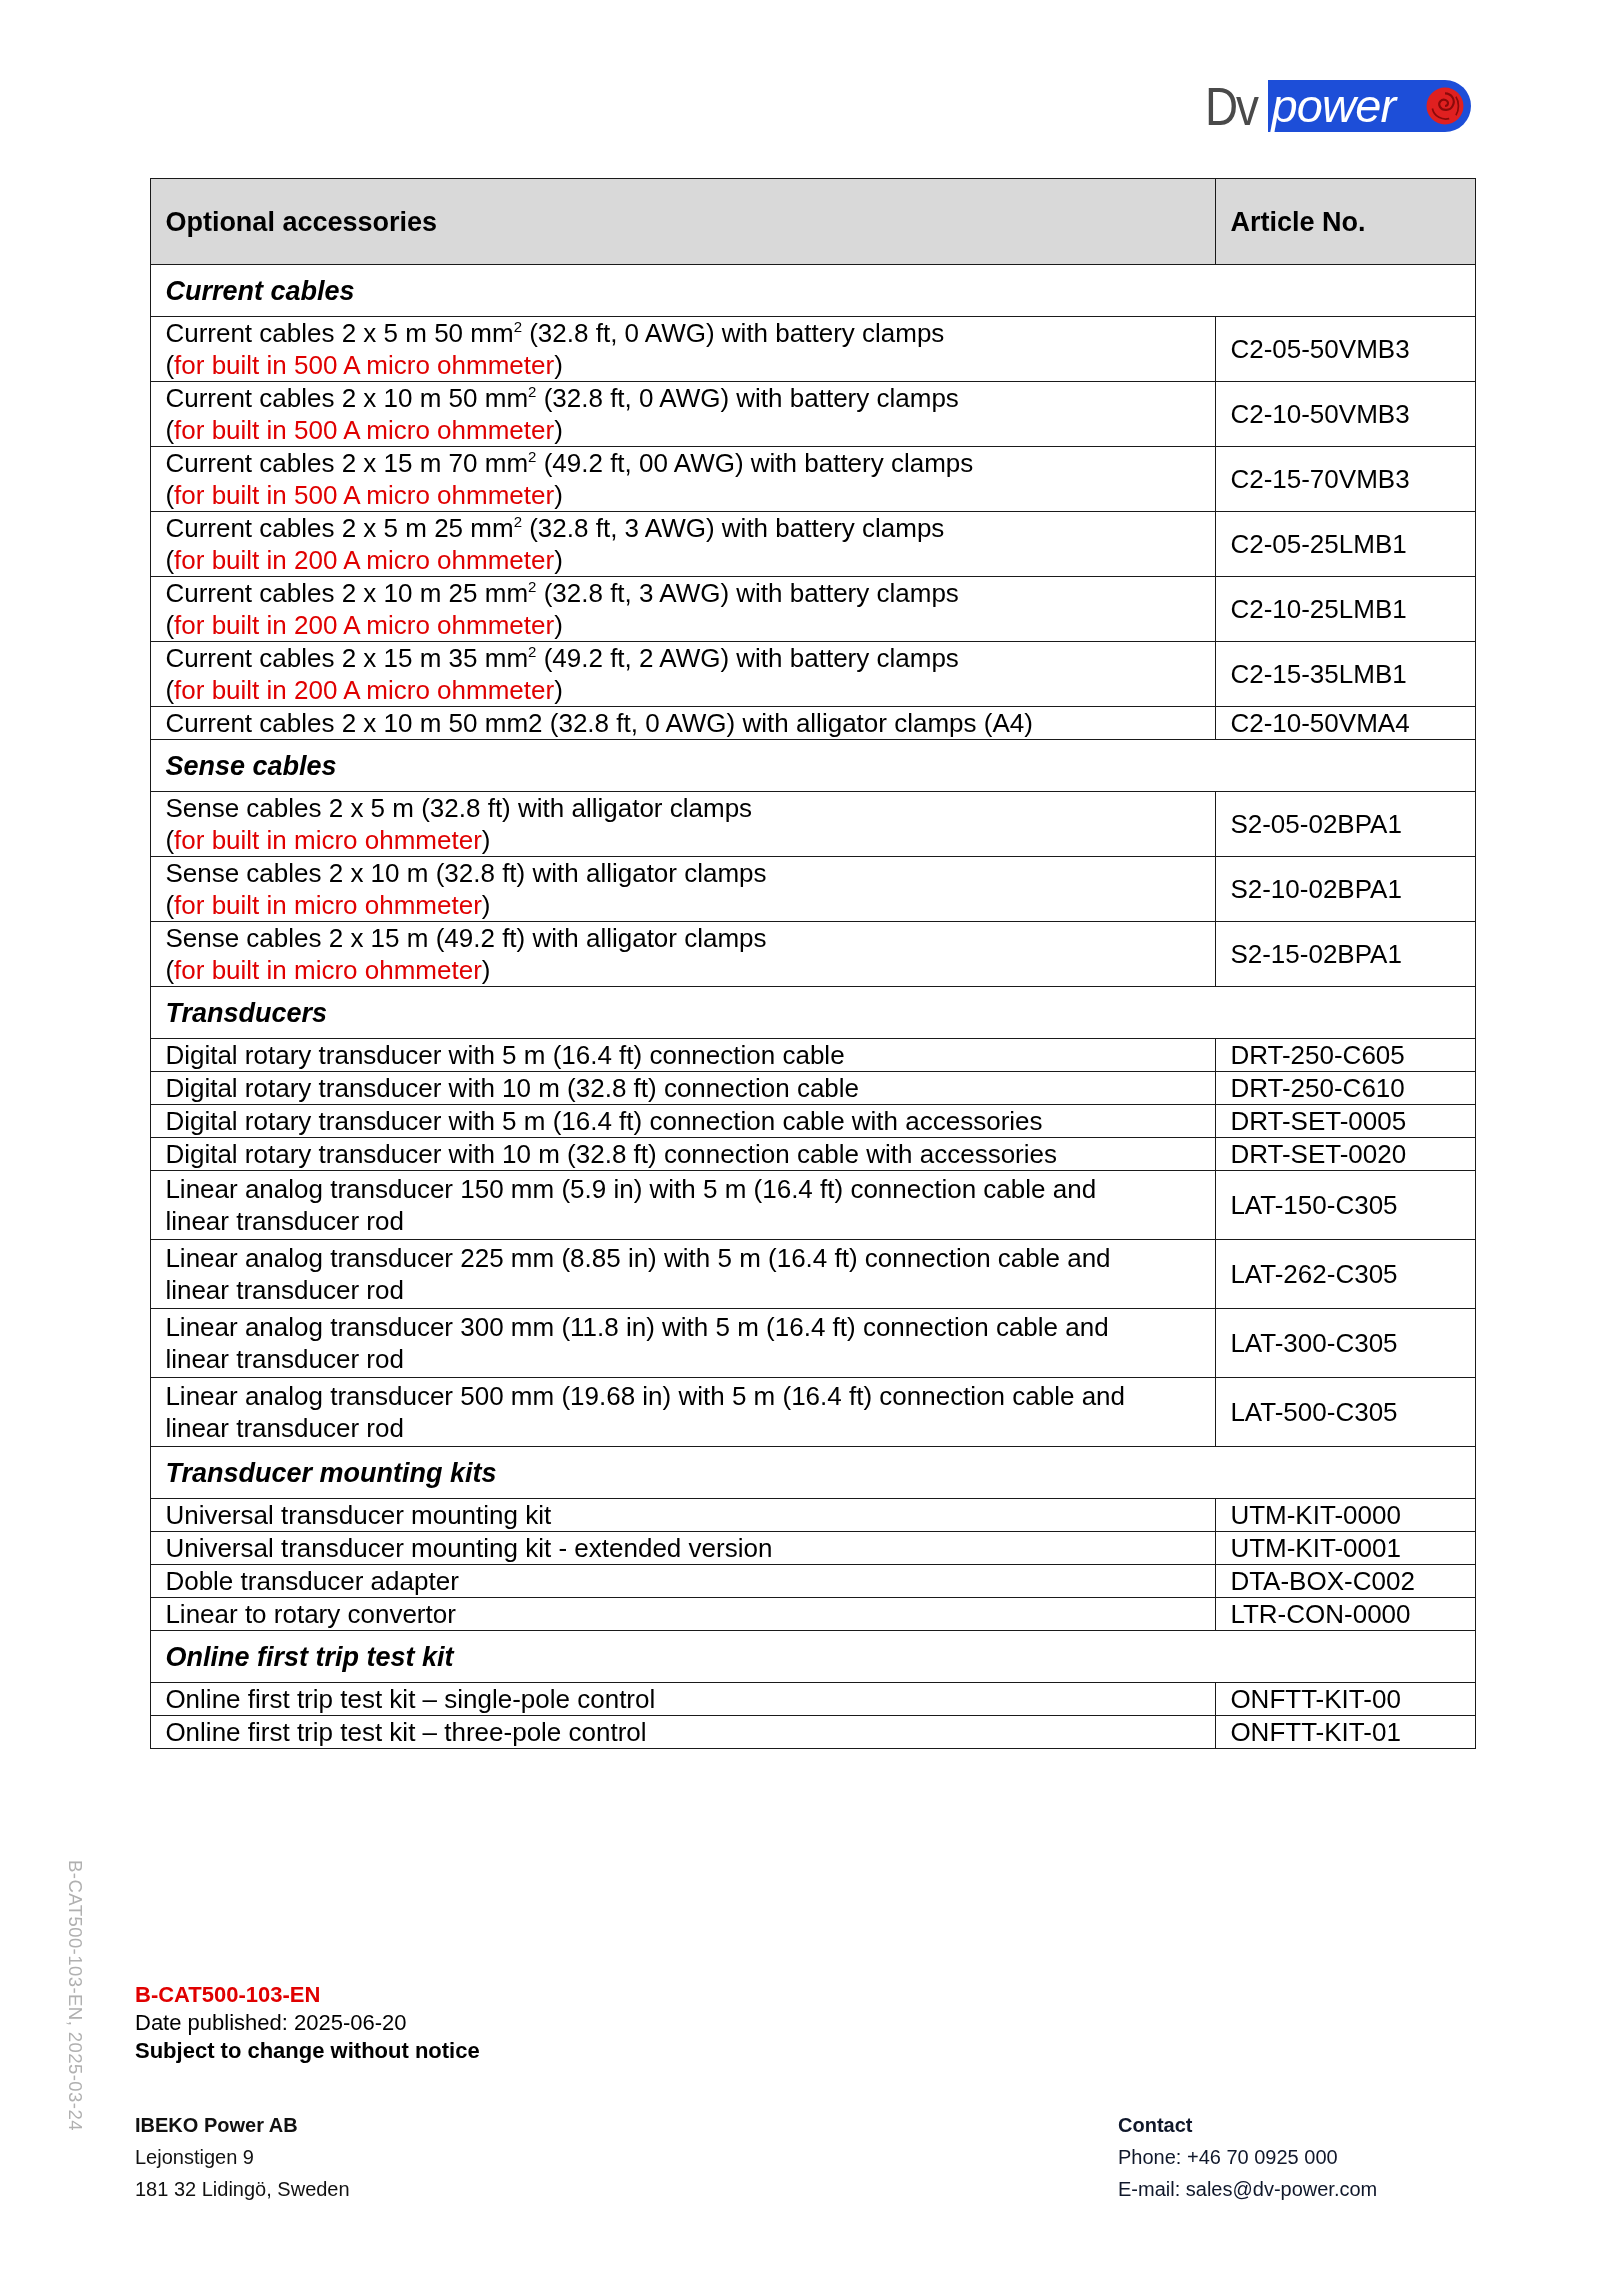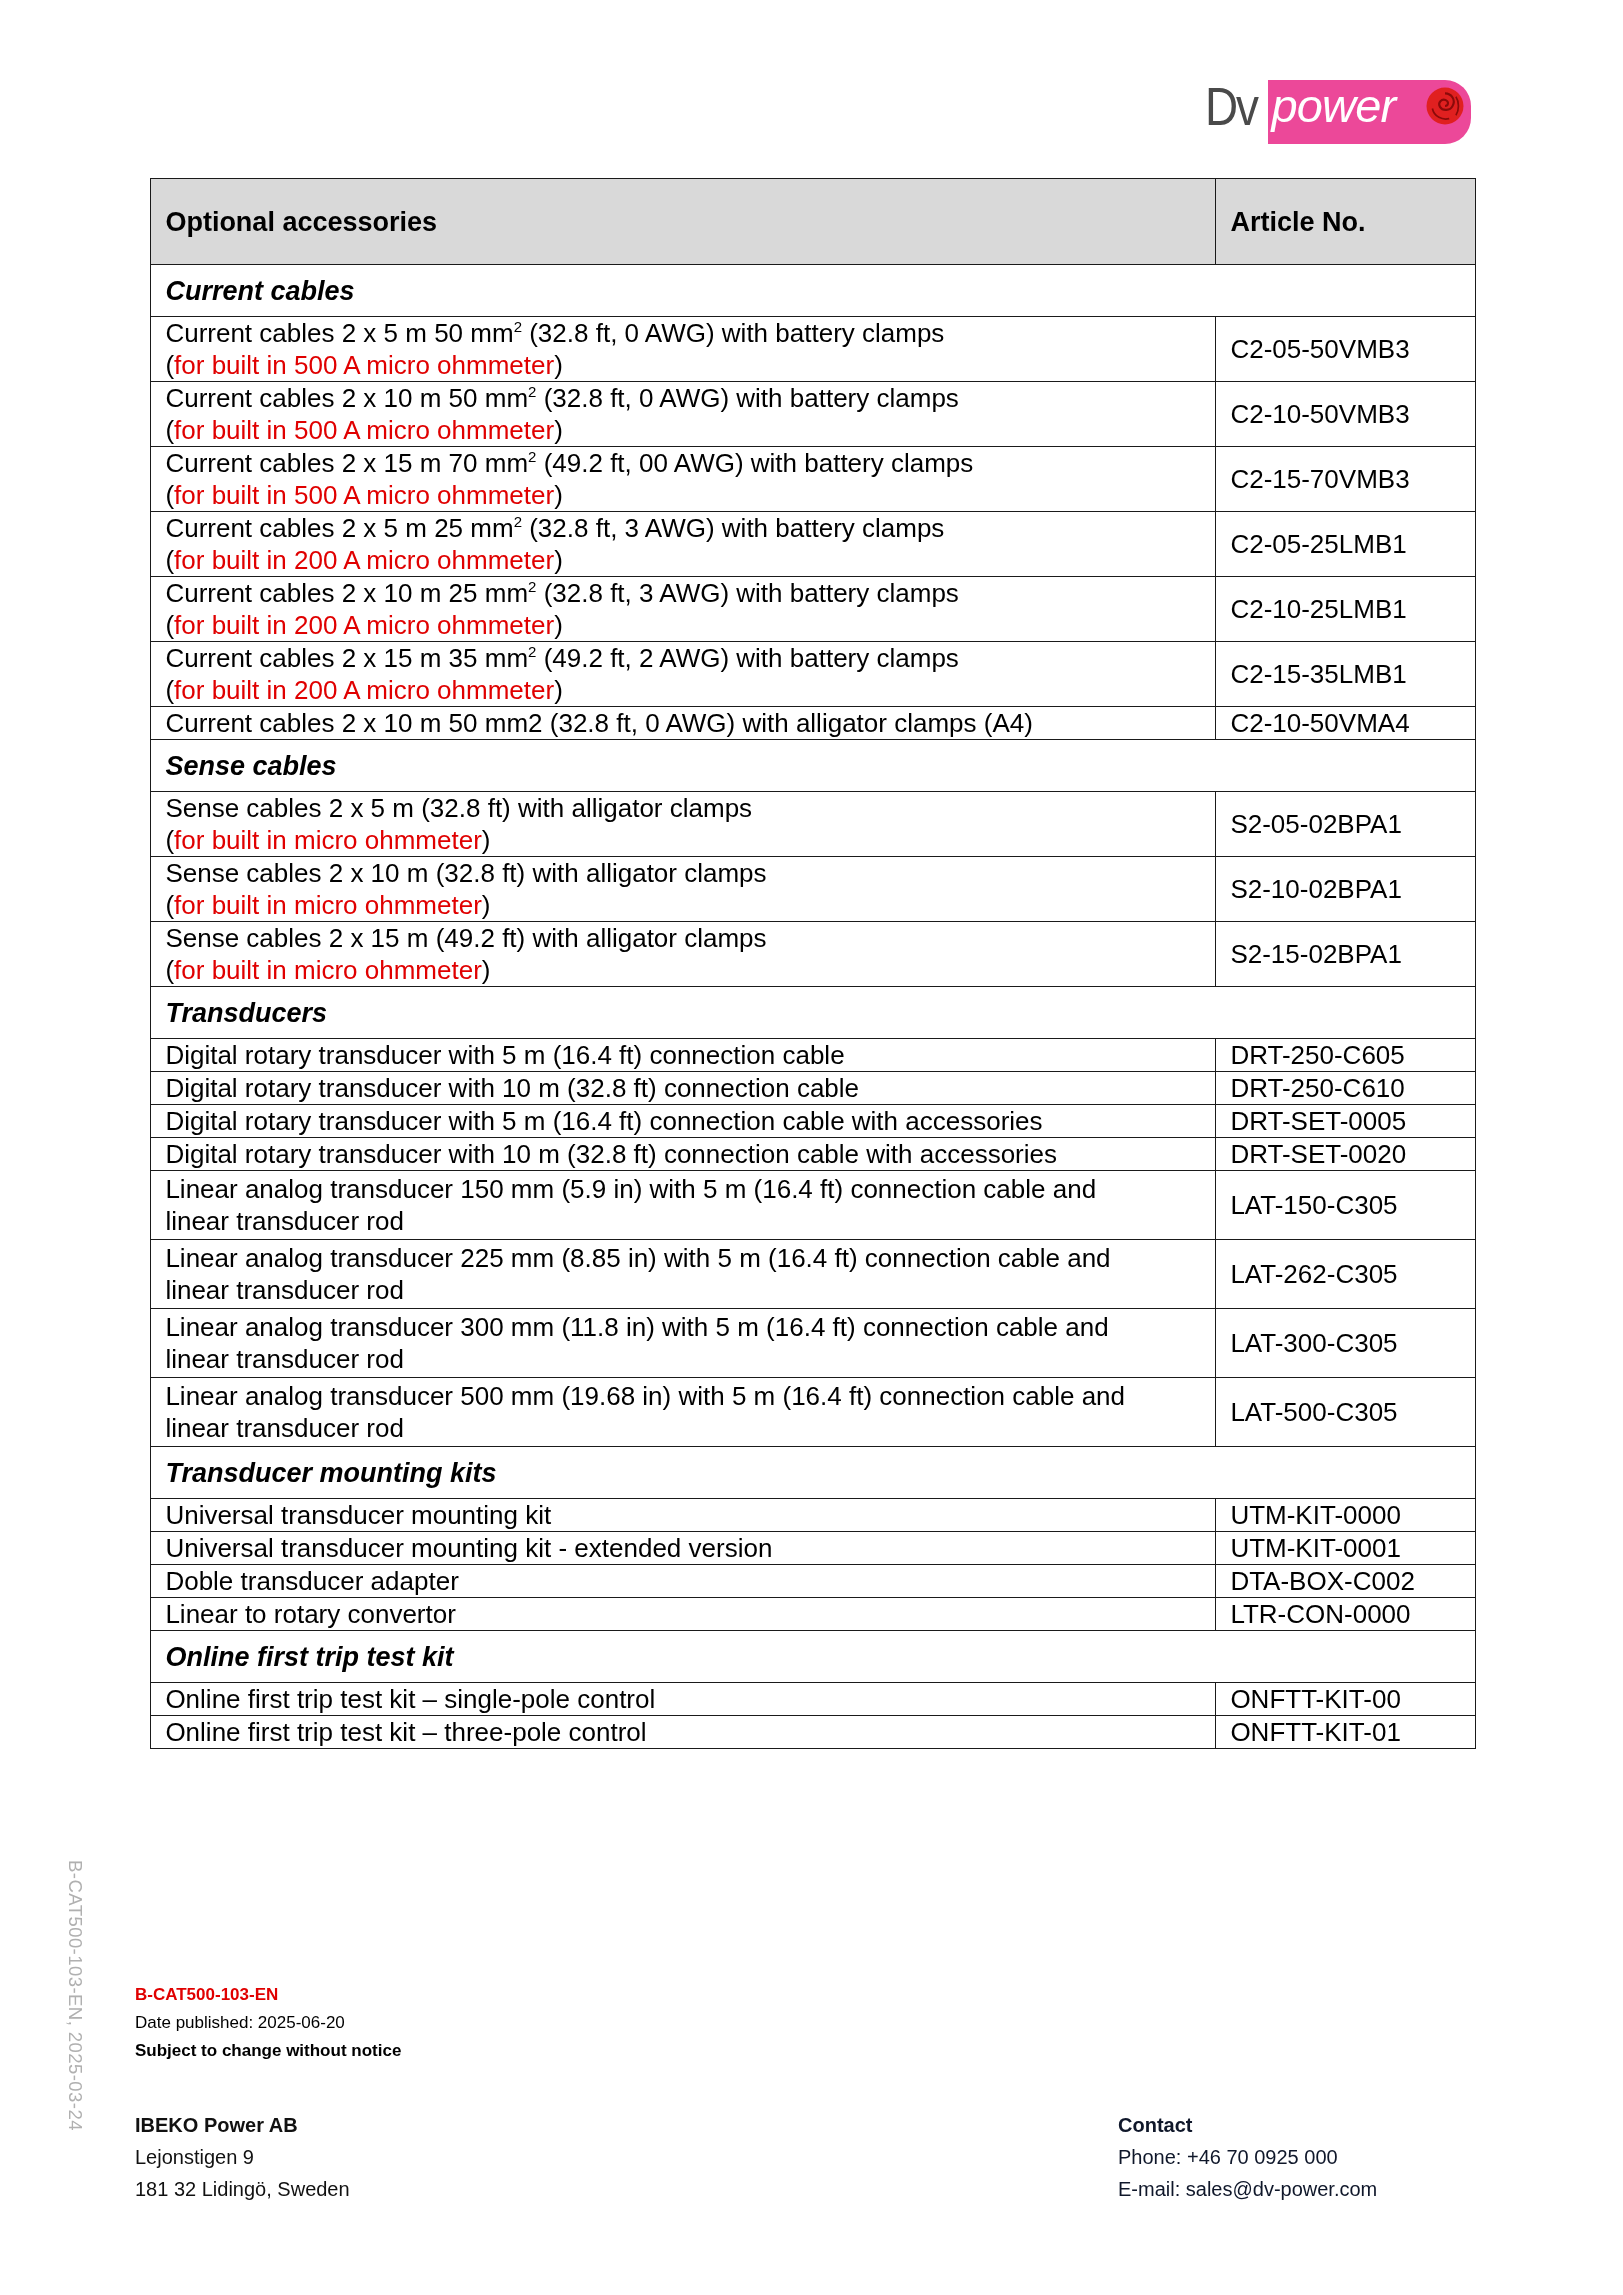--- a/index.html
+++ b/index.html
@@ -9,22 +9,22 @@
     }
     .logo {
       position: absolute; left: 1205px; top: 78px; width: 271px; height: 59px;
     }
     .logo-d {
       position: absolute; left: 0; top: 0; height: 56px;
       font-family: "Liberation Sans", sans-serif; font-size: 54px; line-height: 56px;
       color: #4a4a4a; letter-spacing: -2.5px; transform: scaleX(0.85); transform-origin: left center;
     }
     .logo-bar {
-      position: absolute; left: 63px; top: 1.7px; width: 203px; height: 64px;
-      background: #ec4899; border-radius: 0 26px 26px 0;
+      position: absolute; left: 63px; top: 1.7px; width: 203px; height: 52px;
+      background: #1d4ed8; border-radius: 0 26px 26px 0;
     }
     .logo-power {
       position: absolute; left: 3.4px; top: 0; font-style: italic;
       font-size: 47px; line-height: 52px; color: #fff; letter-spacing: -0.8px;
     }
     .logo-rose {
       position: absolute; right: 5px; top: 5px; width: 42px; height: 42px;
     }
     table.acc {
       position: absolute; left: 150px; top: 178px; width: 1325px;
@@ -44,21 +44,21 @@
     }
     table.acc tr.two td { height: 63px; }
     table.acc tr.one td { height: 32px; }
     table.acc tr.tall td { height: 68px; }
     .note { color: #e00000; }
     sup { font-size: 15px; line-height: 0; }
     .side-text {
       position: absolute; left: 61px; top: 1860px; width: 25px;
       writing-mode: vertical-rl; color: #b0b0b0; font-size: 18.6px; letter-spacing: 0.4px;
     }
-    .footer-doc { position: absolute; left: 135px; top: 1981px; font-size: 17px; line-height: 28px; }
+    .footer-doc { position: absolute; left: 135px; top: 1981px; font-size: 22px; line-height: 28px; }
     .doc-id { color: #e00000; font-weight: bold; }
     .bold { font-weight: bold; }
     .company { position: absolute; left: 135px; top: 2109px; font-size: 20px; line-height: 32px; color: #111; }
     .contact { position: absolute; left: 1118px; top: 2109px; font-size: 20px; line-height: 32px; color: #0f172a; }
   </style>
 </head>
 <body>
 
 <div class="logo">
   <span class="logo-d">Dv</span>

